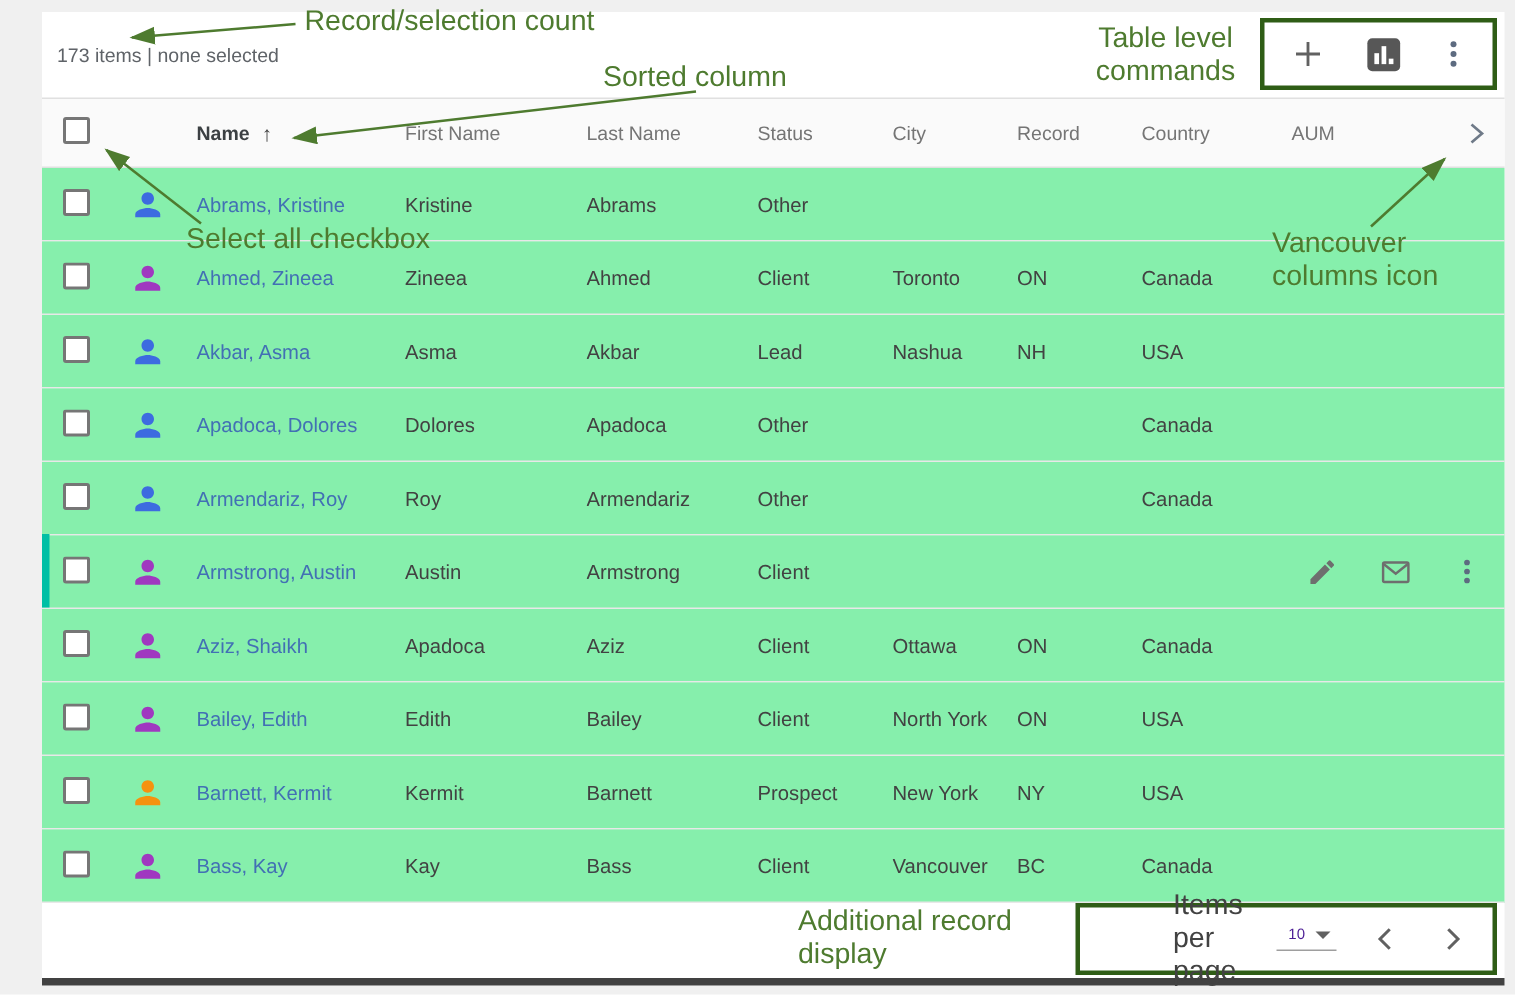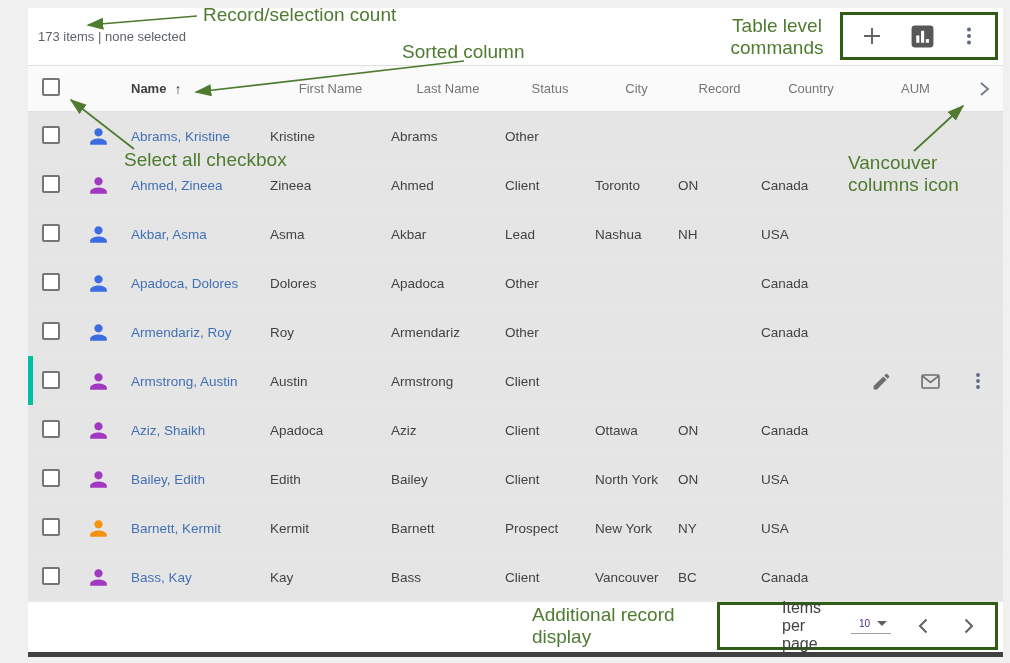--- a/index.html
+++ b/index.html
@@ -22,27 +22,27 @@
   .count-text{font-size:13px;color:#5f6368;}
   .grid-row{
     display:grid;
     grid-template-columns:44px 44px 154px 121px 114px 90px 83px 83px 100px 109px 33px;
     align-items:center;
   }
   .thead{
     height:46px;flex:0 0 46px;background:#fafafa;border-bottom:1px solid #e0e0e0;
     box-sizing:border-box;
   }
-  .th{font-size:13px;color:#757575;white-space:nowrap;text-align:center;}
+  .th{font-size:13px;color:#757575;white-space:nowrap;}
   .th.sorted{color:#3c4043;font-weight:bold;display:flex;align-items:center;gap:8px;padding-left:15px;}
   .sort-arrow{font-size:14px;color:#424242;}
   .rows{flex:0 0 auto;}
   .row{
     height:49px;border-bottom:1px solid #e8e8e8;box-sizing:border-box;
-    position:relative;background:#e5e5e5;
+    position:relative;background:#86efac;
   }
   .row.selected::before{
     content:"";position:absolute;left:0;top:-1px;bottom:0;width:5px;background:var(--teal);
   }
   .cell{font-size:13.5px;color:#424242;white-space:nowrap;overflow:hidden;}
   .c-check{padding-left:14px;}
   .c-avatar{padding-left:14px;display:flex;align-items:center;}
   .c-name{padding-left:15px;}
   .name-link{color:var(--link);text-decoration:none;cursor:pointer;}
   .checkbox{
@@ -67,21 +67,21 @@
     display:flex;align-items:center;background:transparent;
   }
   #arrow-overlay{position:absolute;left:0;top:0;z-index:6;pointer-events:none;}
   .arrow-line{stroke:var(--green);stroke-width:1.7;fill:none;}
   .arrowhead{fill:var(--green);}
   
   .cmd-box{left:840px;top:12px;width:158px;height:48px;justify-content:space-between;padding:0 17px;}
   .icon-btn{cursor:pointer;display:flex;align-items:center;justify-content:center;}
   
   .page-box{left:717px;top:602px;width:281px;height:48px;padding:0 16px;}
-  .ipp-label{font-size:16px;color:#424242;margin-left:46px;}
+  .ipp-label{font-size:19px;color:#424242;margin-left:46px;}
   .ipp-select{
     display:flex;align-items:center;gap:7px;border-bottom:1px solid #9e9e9e;
     padding:0 4px 4px 8px;margin-left:22px;cursor:pointer;
   }
   .ipp-value{font-size:10px;color:#4c1d95;}
   .caret{
     width:0;height:0;border-left:5px solid transparent;border-right:5px solid transparent;
     border-top:5px solid #616161;
   }
   .pg-btn{margin-left:22px;cursor:pointer;display:flex;align-items:center;}

